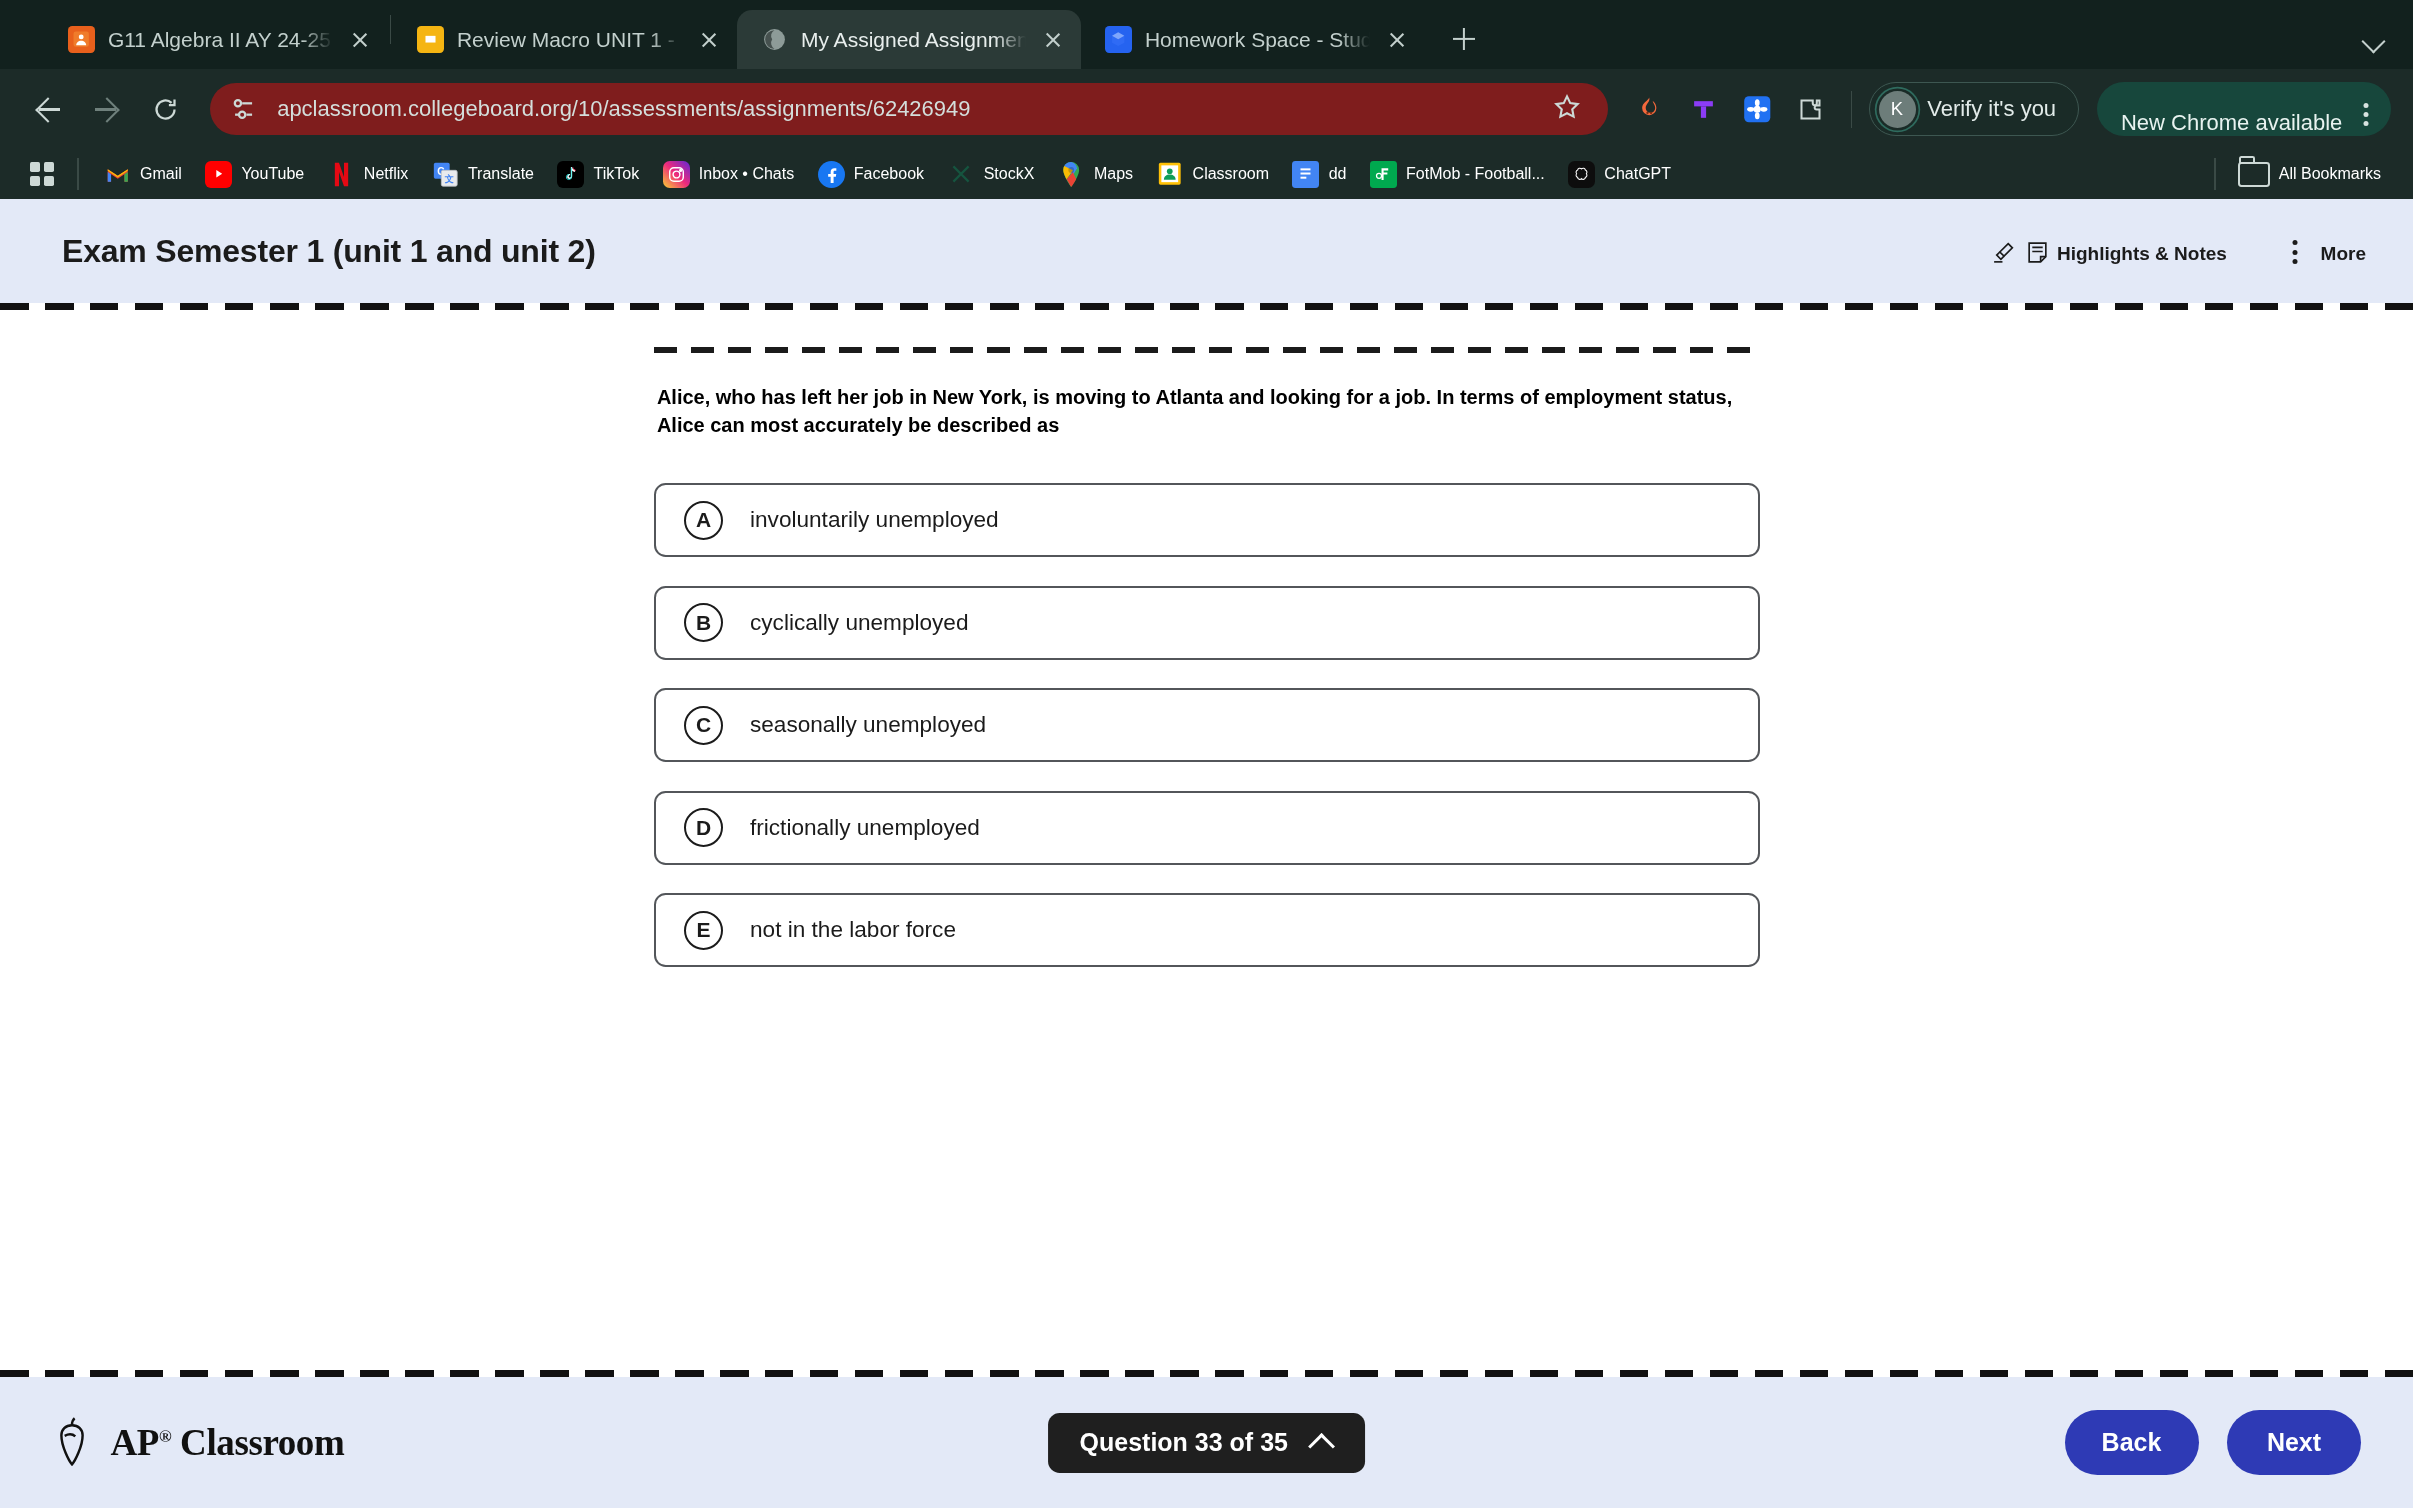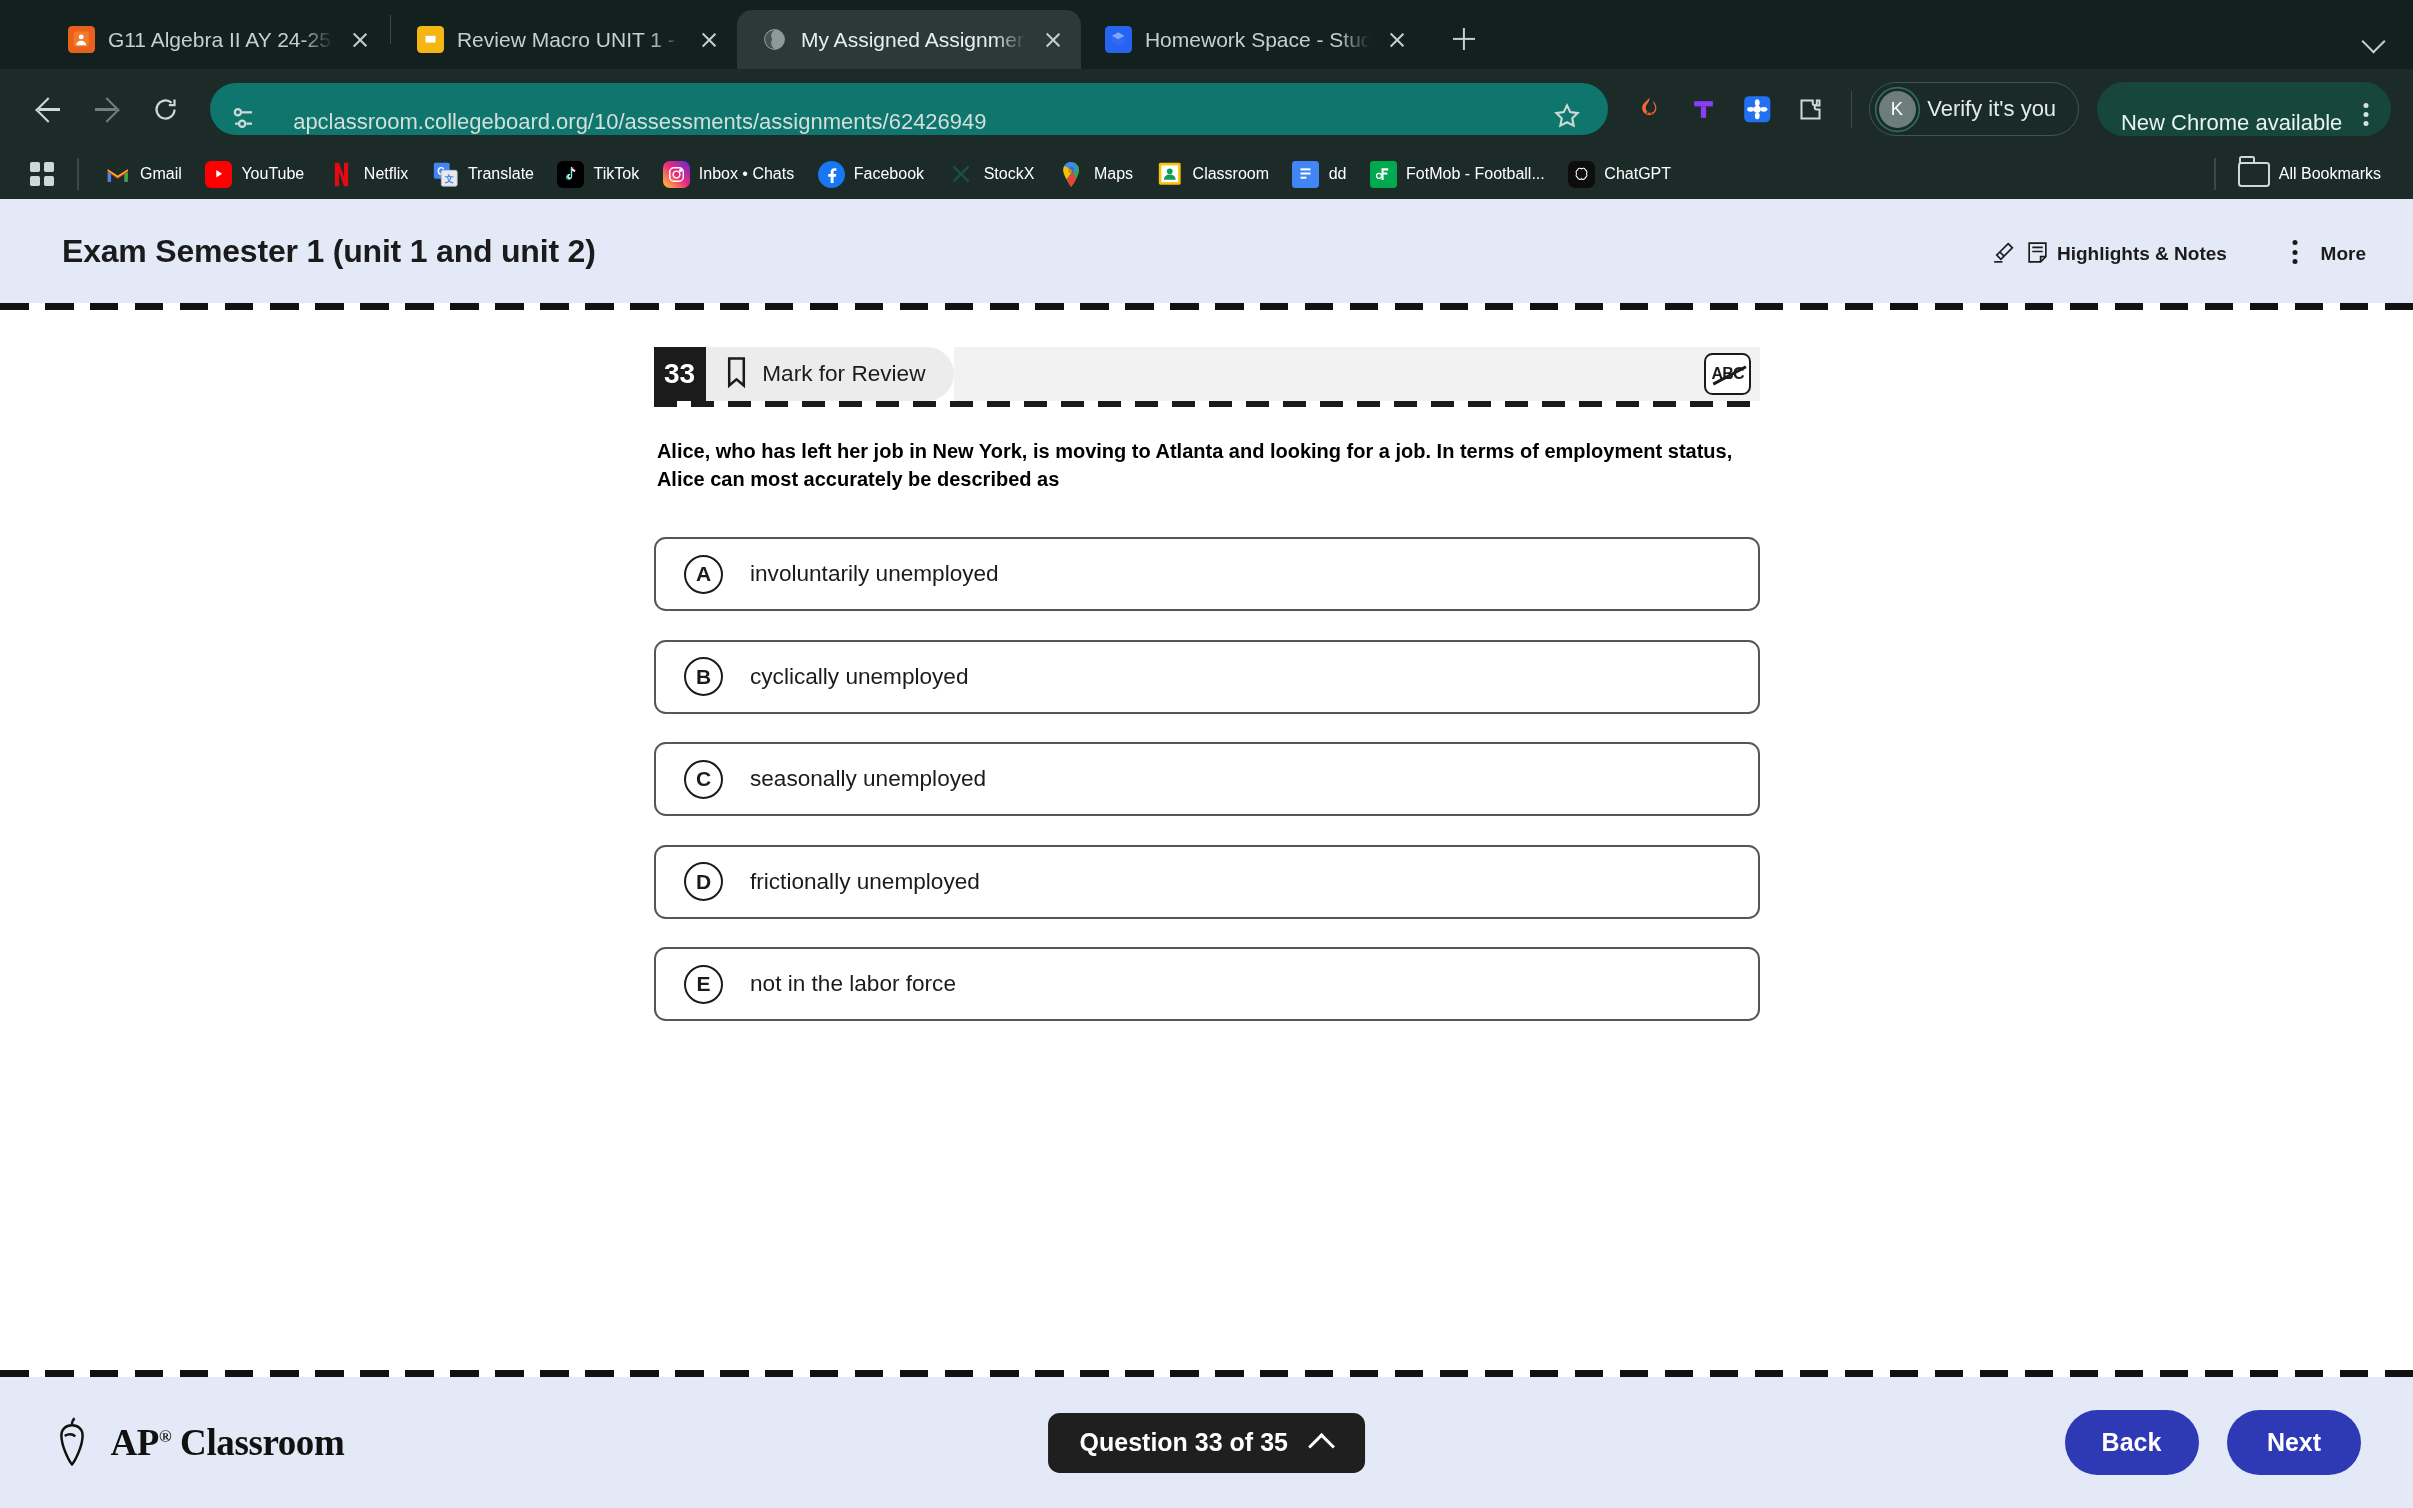--- a/index.html
+++ b/index.html
@@ -67,22 +67,22 @@
   }
   .arrow-right::before { transform: rotate(-135deg); left:auto; right:17px; }
   .arrow-right::after {
     content:""; position:absolute; right:17px; top:25px; width:21px; height:2.5px; background:#6f807c;
   }
   .arrow-right::before { border-color:#6f807c; }
   .reload { }
   .reload svg { position:absolute; left:12.6px; top:12.6px; }
 
   .omnibox {
-    flex:1; height: 52px; background:#0f766e; border-radius: 28.5px;
-    display:flex; align-items:flex-end; padding: 0 22px 0 18.4px; gap: 31px; margin:0 11.7px;
+    flex:1; height: 52px; background:#7f1d1d; border-radius: 28.5px;
+    display:flex; align-items:center; padding: 0 22px 0 18.4px; gap: 15px; margin:0 11.7px;
   }
   .omni-site { width:34px; height:34px; flex:none; position:relative; }
   .omni-url { flex:1; color:#d4dedb; font-size:22px; white-space:nowrap; overflow:hidden; }
   .star { width:34px;height:34px;flex:none; }
 
   .tb-icon { width:47px; height:47px; flex:none; display:flex; align-items:center; justify-content:center; }
   .tb-sep { width:1.7px; height:37px; background:#3a4a46; margin:0 10px; flex:none; }
 
   .verify-pill {
     height:54px; border:1.7px solid #3d5751; border-radius:28.5px; display:flex; align-items:center;
@@ -521,37 +521,20 @@
           <div class="hdr-btn-label">More</div>
         </div>
       </div>
     </div>
 
     <div class="dashed-rule"></div>
 
     <div class="content">
       <div class="qwrap">
 
-        <div class="qbar">
-          <div class="qnum">33</div>
-          <div class="mark">
-            <span>
-              <svg width="25" height="34" viewBox="0 0 24 32" fill="none" stroke="#1b1b1b" stroke-width="2.4">
-                <path d="M5 3h14v26l-7-6-7 6z"></path>
-              </svg>
-            </span>
-            <span class="mark-label">Mark for Review</span>
-          </div>
-          <div class="qbar-rest">
-            <div class="abc-btn">
-              <span class="abc-txt">ABC</span>
-              <span class="abc-slash"></span>
-            </div>
-          </div>
-        </div>
         <div class="qbar-underline"></div>
 
         <div class="qtext">Alice, who has left her job in New York, is moving to Atlanta and looking for a job. In terms of employment status, Alice can most accurately be described as</div>
 
         <div class="choices">
 
           <div class="choice">
             <span class="choice-letter">A</span>
             <span class="choice-text">involuntarily unemployed</span>
           </div>

